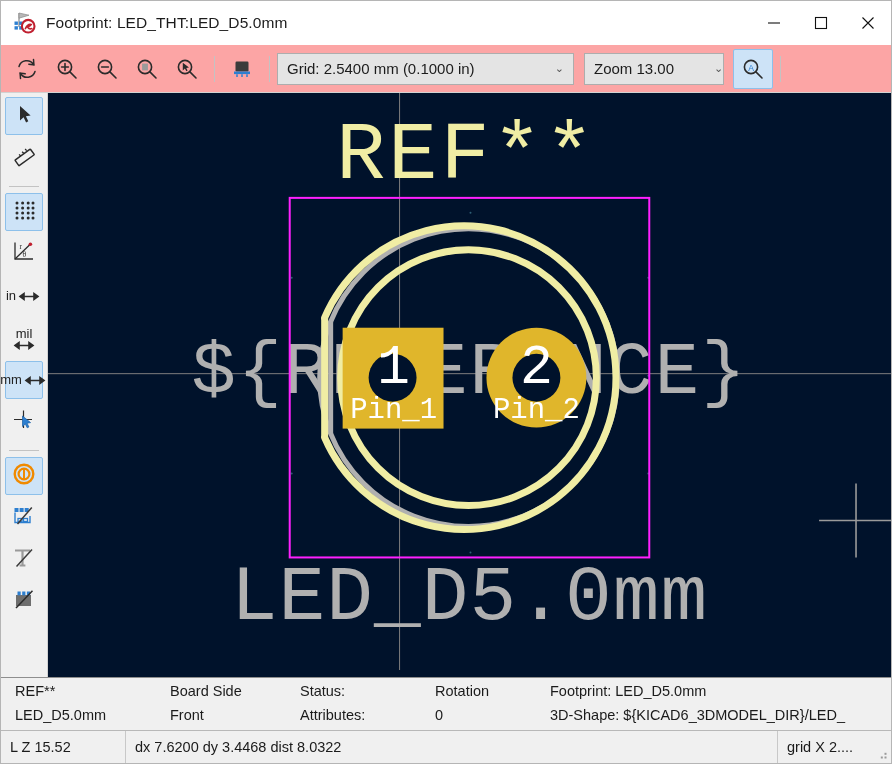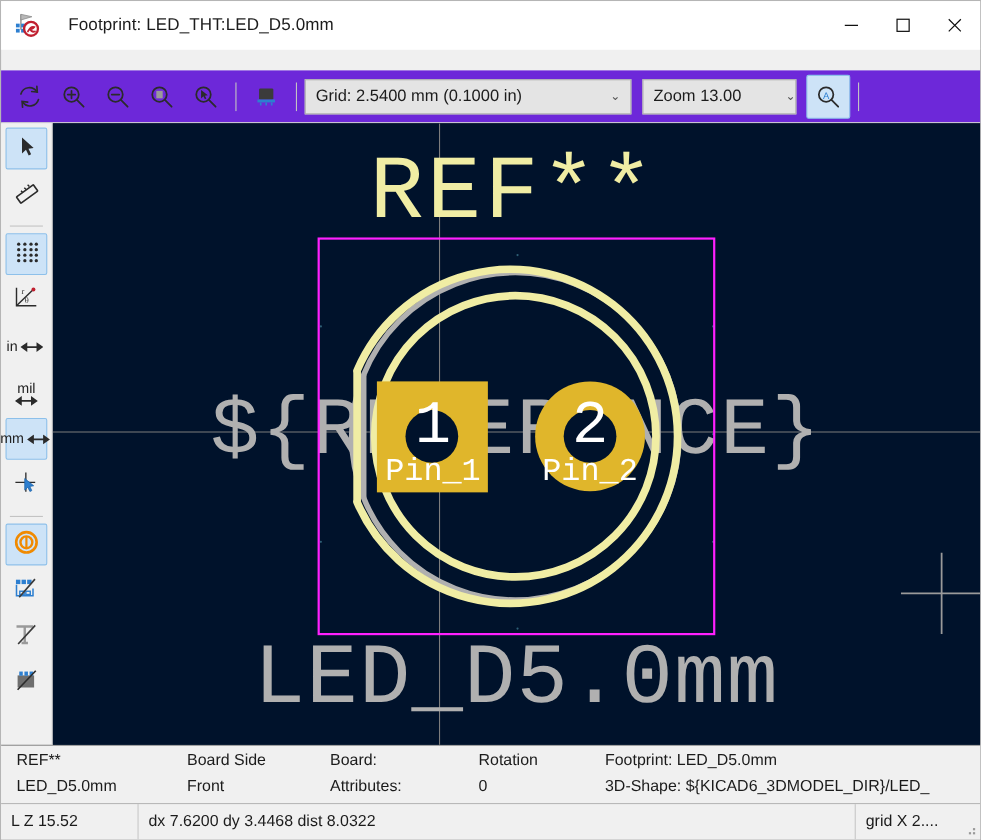--- a/index.html
+++ b/index.html
@@ -25,38 +25,36 @@
     border-bottom: 1px solid #ffffff;
     position: relative;
   }
   #app-icon {
     width: 26px; height: 26px; margin-left: 11px; margin-right: 8px;
     position: relative; flex: none;
   }
   #title-text {
     font-size: 15.5px; color: #1c1c1c; letter-spacing: 0.1px;
     white-space: nowrap;
-    margin-left: 16px;
   }
   .wbtn {
     width: 47px; height: 43px;
     display: flex; align-items: center; justify-content: center;
     background: transparent;
   }
   #winbtns { position: absolute; right: 0; top: 0; display: flex; }
   .wbtn svg { display:block; }
 
   
   #toolbar {
     height: 48px; min-height:48px;
-    background: #6d28d9;
+    background: #fca5a5;
     display: flex; align-items: center;
     border-bottom: 1px solid #d2d2d2;
     padding-left: 6px;
-    margin-top: 19px;
   }
   .tbtn {
     width: 40px; height: 40px;
     display: flex; align-items: center; justify-content: center;
     border: 1px solid transparent; border-radius: 2px;
     flex: none;
   }
   .tsep {
     width: 1px; height: 26px; background: #c3c3c3;
     margin: 0 7px; flex: none;
@@ -465,21 +463,21 @@
   <div id="statusinfo">
     <div class="scol" id="sc1">
       <span>REF**</span>
       <span>LED_D5.0mm</span>
     </div>
     <div class="scol" id="sc2">
       <span>Board Side</span>
       <span>Front</span>
     </div>
     <div class="scol" id="sc3">
-      <span>Board:</span>
+      <span>Status:</span>
       <span>Attributes:</span>
     </div>
     <div class="scol" id="sc4">
       <span>Rotation</span>
       <span>0</span>
     </div>
     <div class="scol" id="sc5">
       <span>Footprint: LED_D5.0mm</span>
       <span>3D-Shape: ${KICAD6_3DMODEL_DIR}/LED_</span>
     </div>

